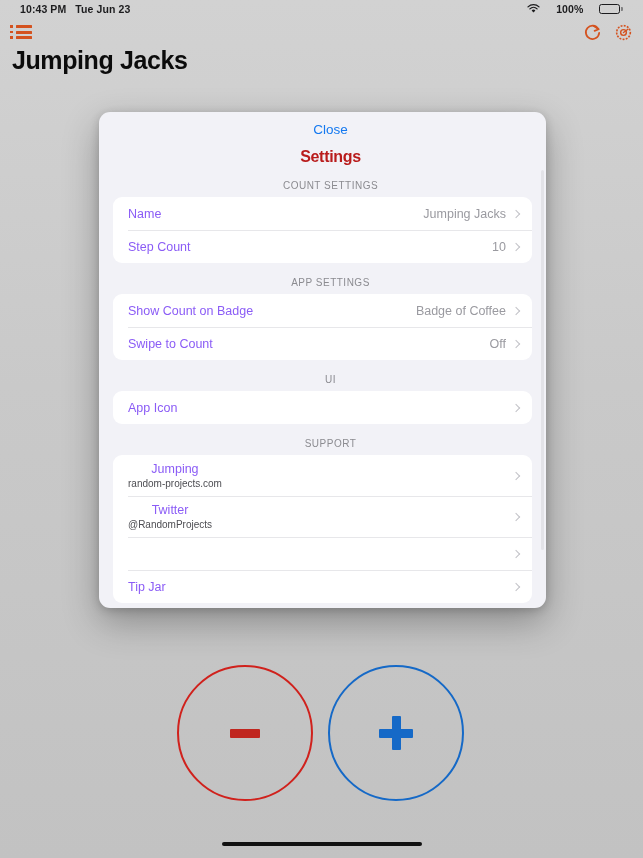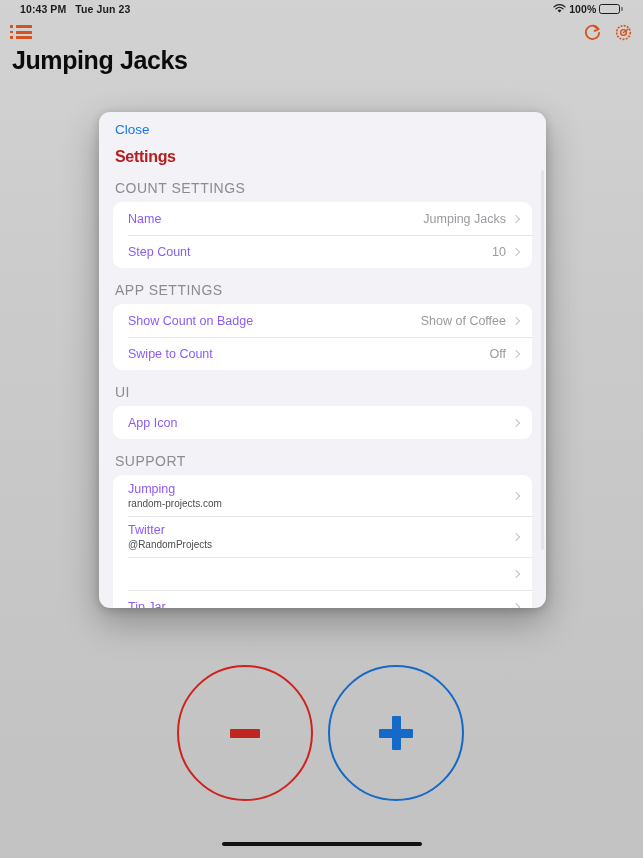--- a/index.html
+++ b/index.html
@@ -15,21 +15,21 @@
 
   
   .statusbar {
     position: absolute; top: 0; left: 0; right: 0; height: 18px;
     display: flex; align-items: center;
     padding: 0 20px;
     font-size: 10.5px; color: #1c1c1e; font-weight: 600;
     letter-spacing: 0.1px;
   }
   .sb-left { display: flex; align-items: center; gap: 9px; }
-  .sb-right { margin-left: auto; display: flex; align-items: center; gap: 3px; }
+  .sb-right { margin-left: auto; display: flex; align-items: center; gap: 16px; }
   .wifi-icon { display: inline-block; width: 13px; height: 10px; position: relative; }
   .battery { display: inline-flex; align-items: center; }
   .battery-body {
     width: 21px; height: 10px; border: 1.2px solid #1c1c1e;
     border-radius: 2.6px; padding: 1.2px;
   }
   .battery-fill { width: 100%; height: 100%; background: #1c1c1e; border-radius: 1px; }
   .battery-cap {
     width: 1.6px; height: 4px; background: #1c1c1e;
     border-radius: 0 1px 1px 0; margin-left: 1px; opacity: .45;
@@ -82,35 +82,35 @@
   }
 
   
   .modal {
     position: absolute; left: 99px; top: 112px;
     width: 447px; height: 496px;
     background: #f2f2f7;
     border-radius: 11px;
     box-shadow: 0 14px 36px rgba(0,0,0,.30), 0 2px 10px rgba(0,0,0,.18);
     overflow: hidden;
-    display: flex; flex-direction: column;
+    display: flex; flex-direction: column; text-align: center;
   }
   .modal-scroll {
     flex: 1; overflow: hidden; position: relative;
   }
   .close-btn {
     color: #1479f0; font-size: 13.5px; padding: 10px 0 0 16px;
     display: inline-block; cursor: pointer;
   }
   .modal-title {
     font-size: 16px; font-weight: bold; color: #b91c1c;
     padding: 10px 0 0 16px; letter-spacing: -0.3px;
   }
   .section-header {
-    font-size: 14px; color: #8b8b90; letter-spacing: 0.5px;
+    font-size: 10px; color: #8b8b90; letter-spacing: 0.5px;
     padding: 14px 0 6px 16px; text-transform: uppercase;
   }
   .group {
     background: #ffffff; margin: 0 14px; border-radius: 9px; overflow: hidden;
   }
   .row {
     display: flex; align-items: center;
     min-height: 33px; padding: 7px 11px 7px 15px;
     position: relative; cursor: pointer;
   }
@@ -249,21 +249,21 @@
             </div>
           </div>
         </div>
         <div class="section-header">APP SETTINGS</div>
         <div class="group">
           <div class="row">
             <div class="row-text">
               <div class="row-label">Show Count on Badge</div>
             </div>
             <div class="row-right">
-              <div class="row-value">Show of Coffee</div>
+              <div class="row-value">Badge of Coffee</div>
               <span class="chev"></span>
             </div>
           </div>
           <div class="row">
             <div class="row-text">
               <div class="row-label">Swipe to Count</div>
             </div>
             <div class="row-right">
               <div class="row-value">Off</div>
               <span class="chev"></span>

